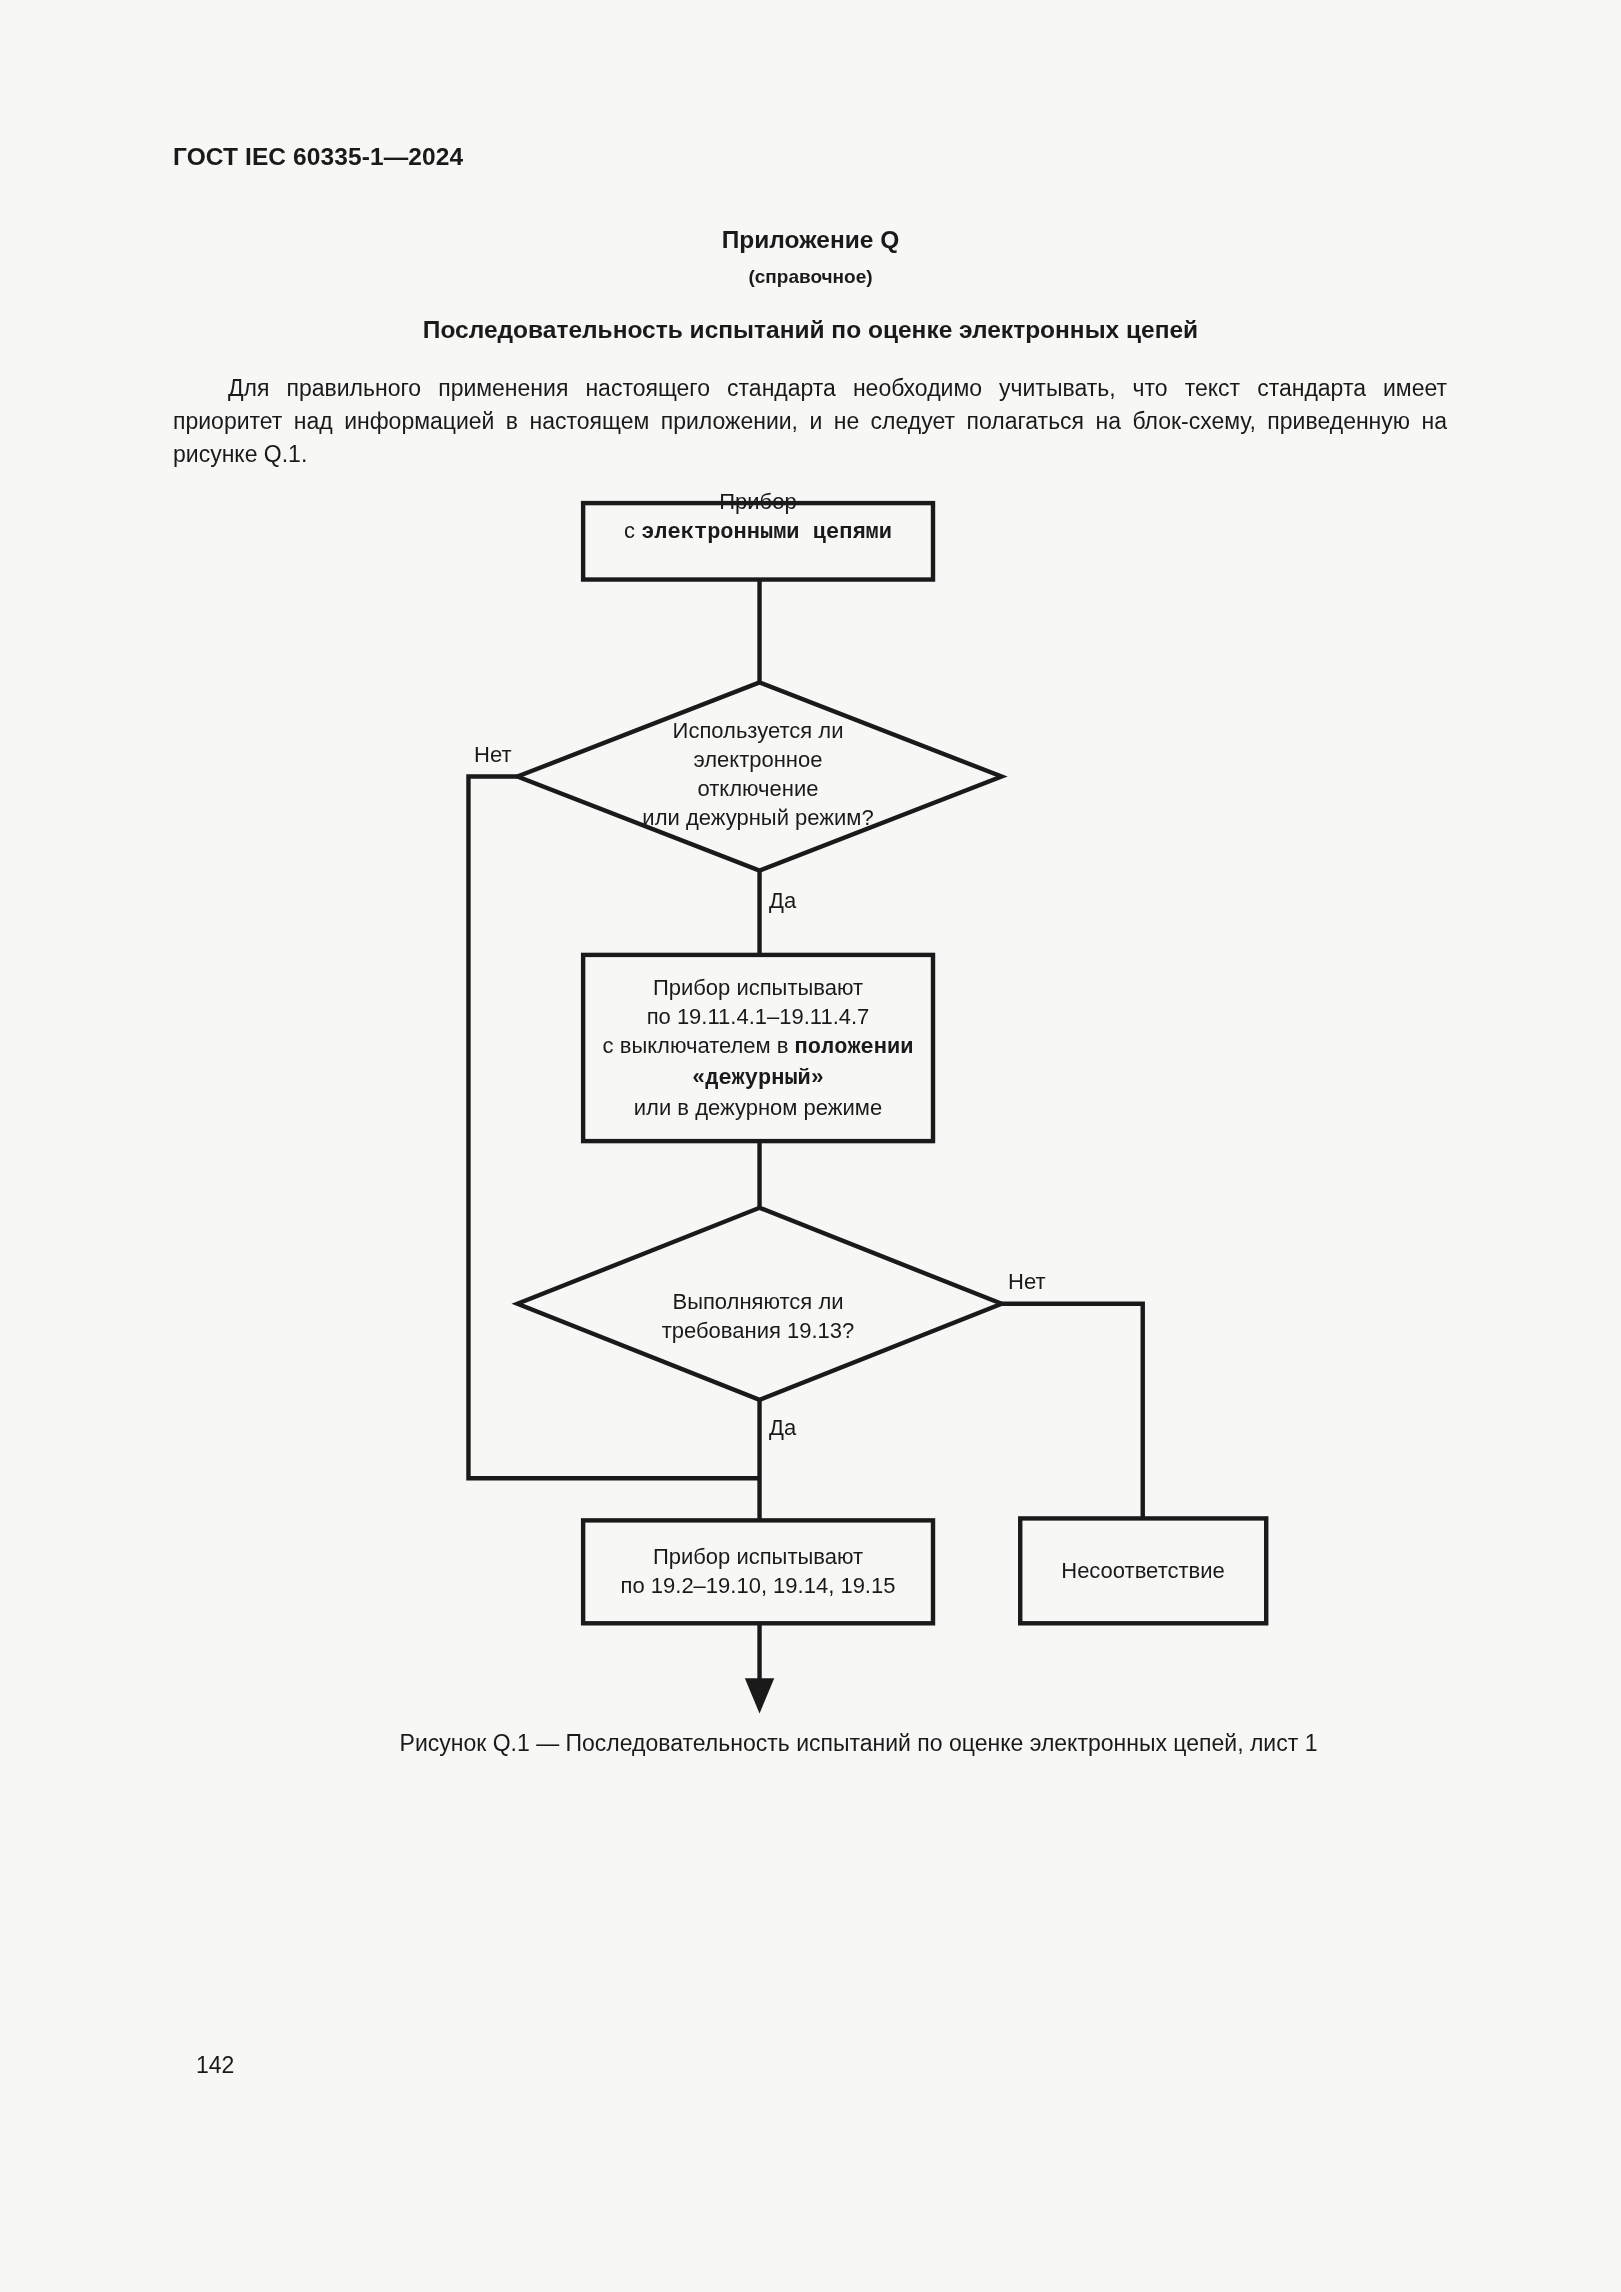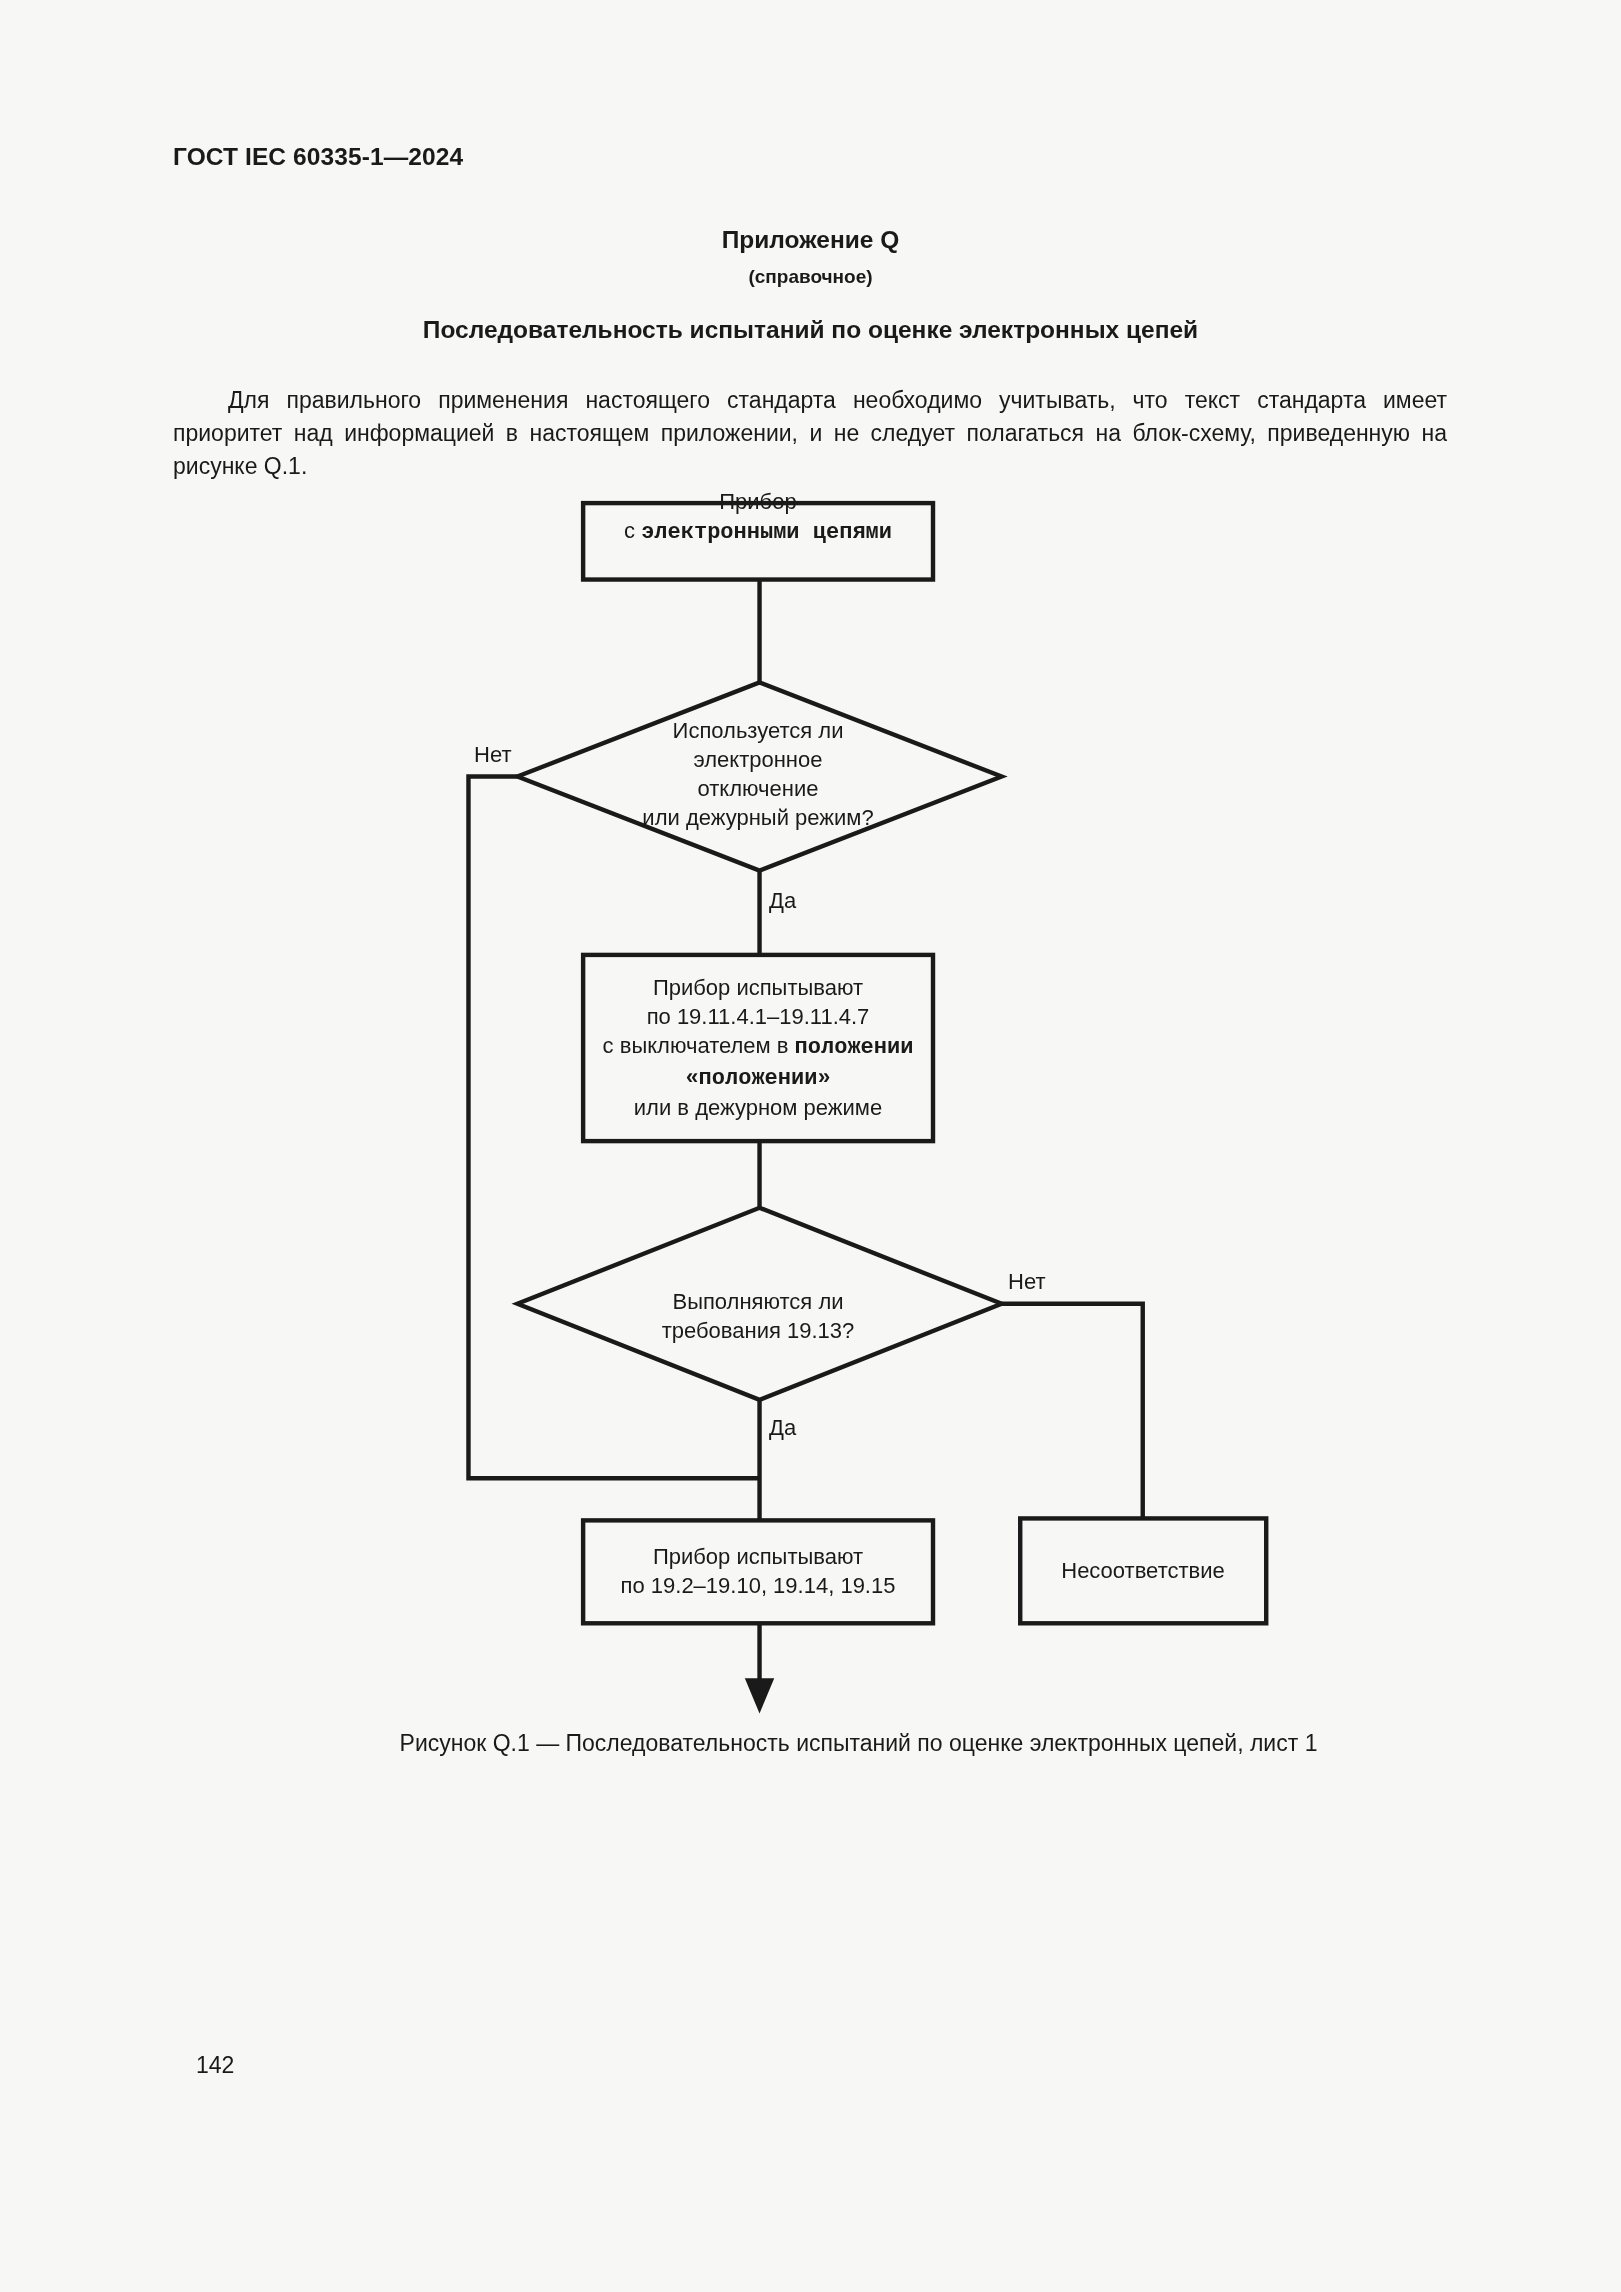--- a/index.html
+++ b/index.html
@@ -58,21 +58,21 @@
     width: 1621px;
     text-align: center;
     font-size: 24.5px;
     font-weight: bold;
   }
 
   
   .body-para {
     position: absolute;
     left: 173px;
-    top: 384px;
+    top: 372px;
     width: 1274px;
     font-size: 23px;
     line-height: 33px;
     text-align: justify;
     text-indent: 55px;
     hyphens: none;
   }
 
   
   .flow {
@@ -179,21 +179,21 @@
     <span>Используется ли</span><br>
     <span>электронное</span><br>
     <span>отключение</span><br>
     <span>или дежурный режим?</span>
   </div>
 
   <div class="node-text" style="left:583px; top:973px; width:350px;">
     <span>Прибор испытывают</span><br>
     <span>по 19.11.4.1–19.11.4.7</span><br>
     <span>с выключателем в </span><b>положении</b><br>
-    <b>«положении»</b><br>
+    <b>«дежурный»</b><br>
     <span>или в дежурном режиме</span>
   </div>
 
   <div class="node-text" style="left:583px; top:1287px; width:350px;">
     <span>Выполняются ли</span><br>
     <span>требования 19.13?</span>
   </div>
 
   <div class="node-text" style="left:583px; top:1542px; width:350px;">
     <span>Прибор испытывают</span><br>

